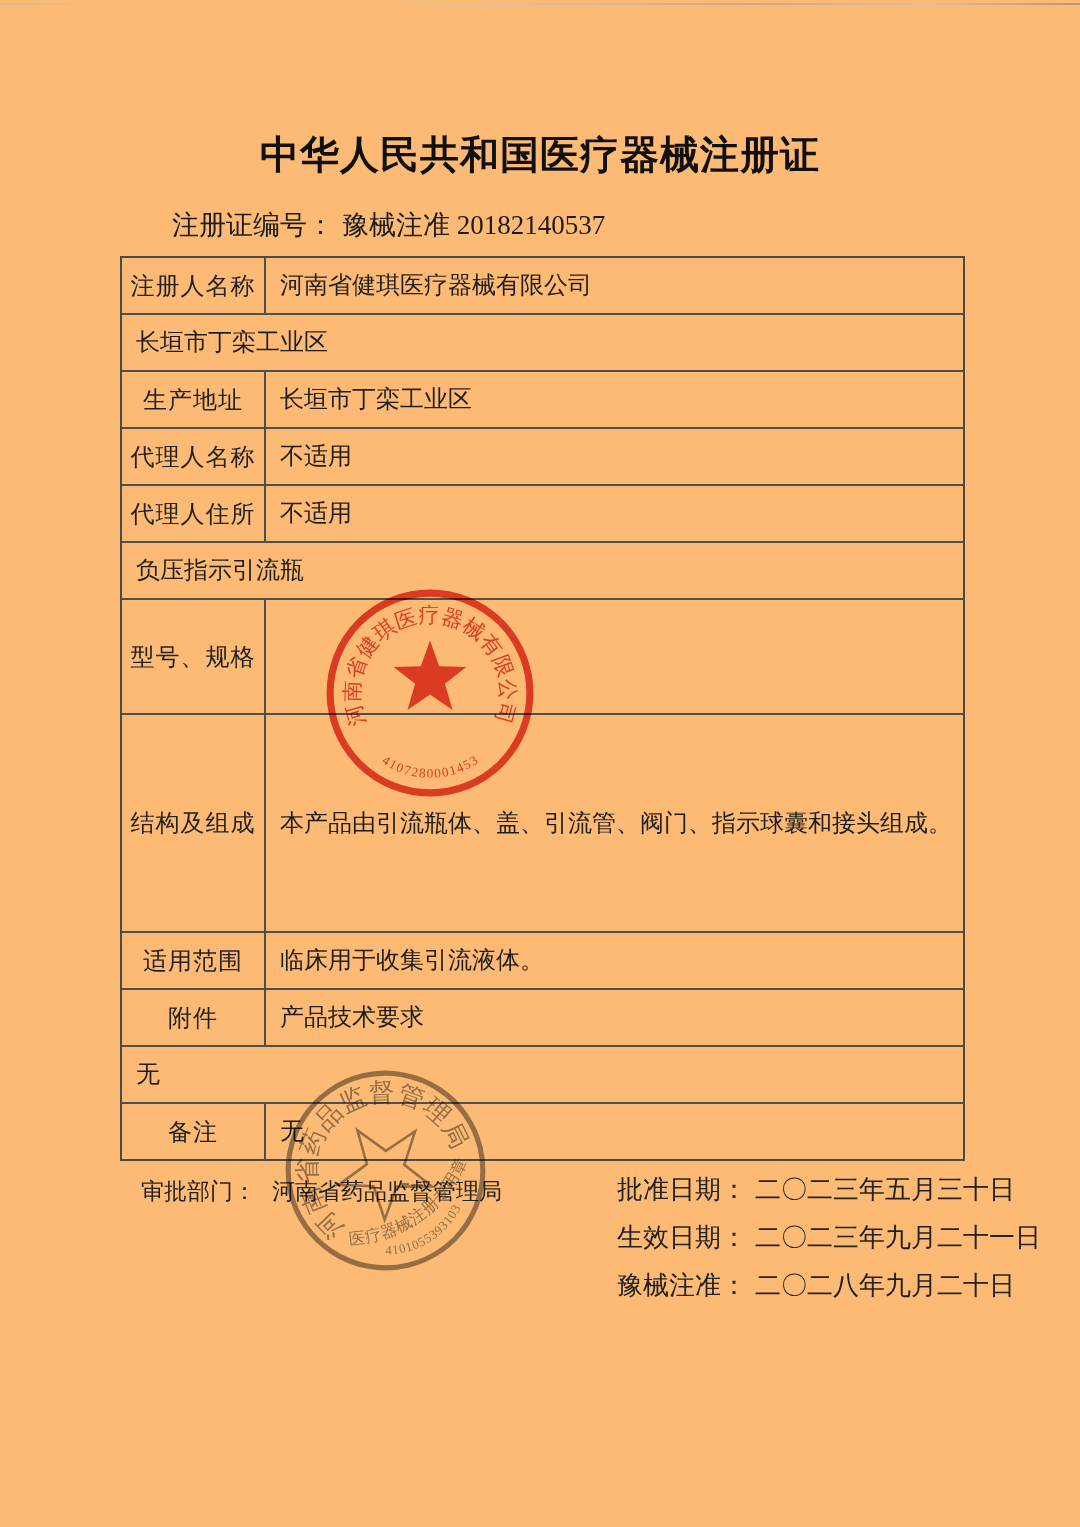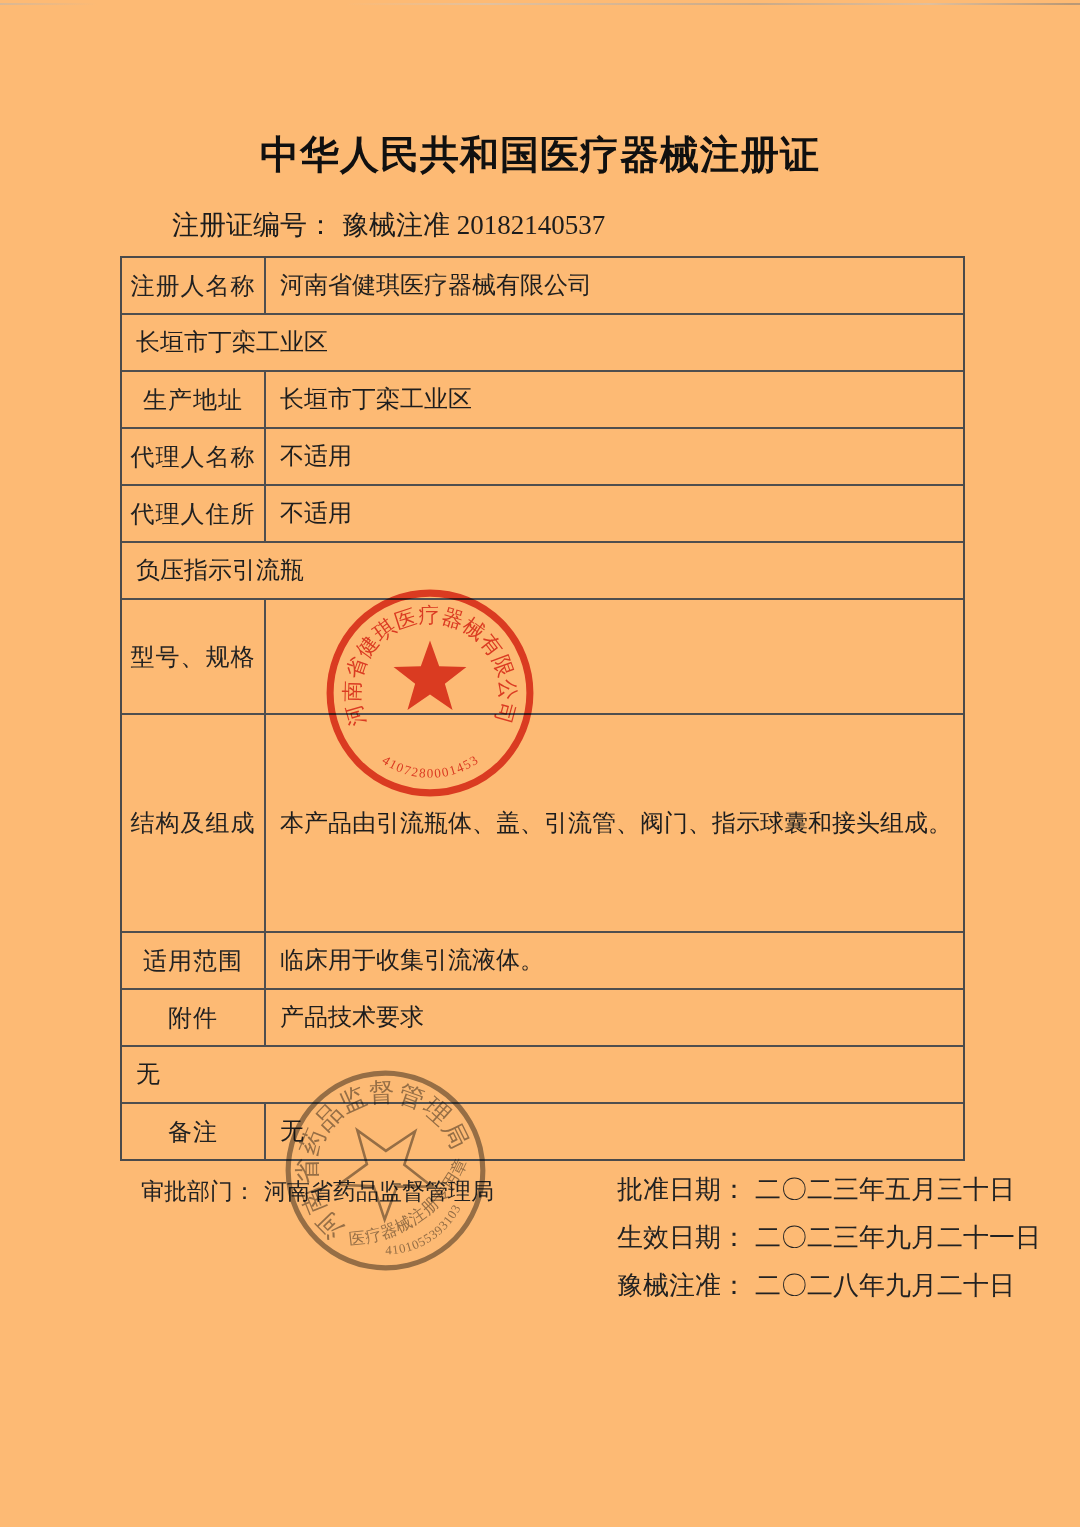--- a/index.html
+++ b/index.html
@@ -29,21 +29,21 @@
   .row.h2{height:113px;}
   .row.h3{height:216px;}
   .cell{box-sizing:border-box;display:flex;align-items:center;}
   .cell.lab{
     width:144px;flex:none;border-right:2px solid #4f4f4f;
     justify-content:center;text-align:center;font-size:24px;letter-spacing:1px;color:#222;
   }
   .cell.val{flex:1;padding:4px 2px 4px 14px;font-size:24px;line-height:1.85;color:#1e1e1e;}
 
   .approval{position:absolute;left:141px;top:1176px;font-size:23px;white-space:nowrap;color:#222;}
-  .approval .lbl{margin-right:8px;}
+  .approval .lbl{margin-right:16px;}
   .dates{position:absolute;left:617px;top:1172px;font-size:26px;color:#222;}
   .dates .dline{margin-bottom:13px;white-space:nowrap;}
   .dates .lbl{margin-right:8px;}
 
   .stamp{position:absolute;mix-blend-mode:multiply;pointer-events:none;}
   .stamp text{font-family:"Liberation Serif","DejaVu Serif",serif;}
   #companySeal{left:319px;top:582px;width:222px;height:222px;opacity:.88;}
   #agencySeal{left:281px;top:1066px;width:209px;height:209px;opacity:.72;}
 </style>
 </head>

